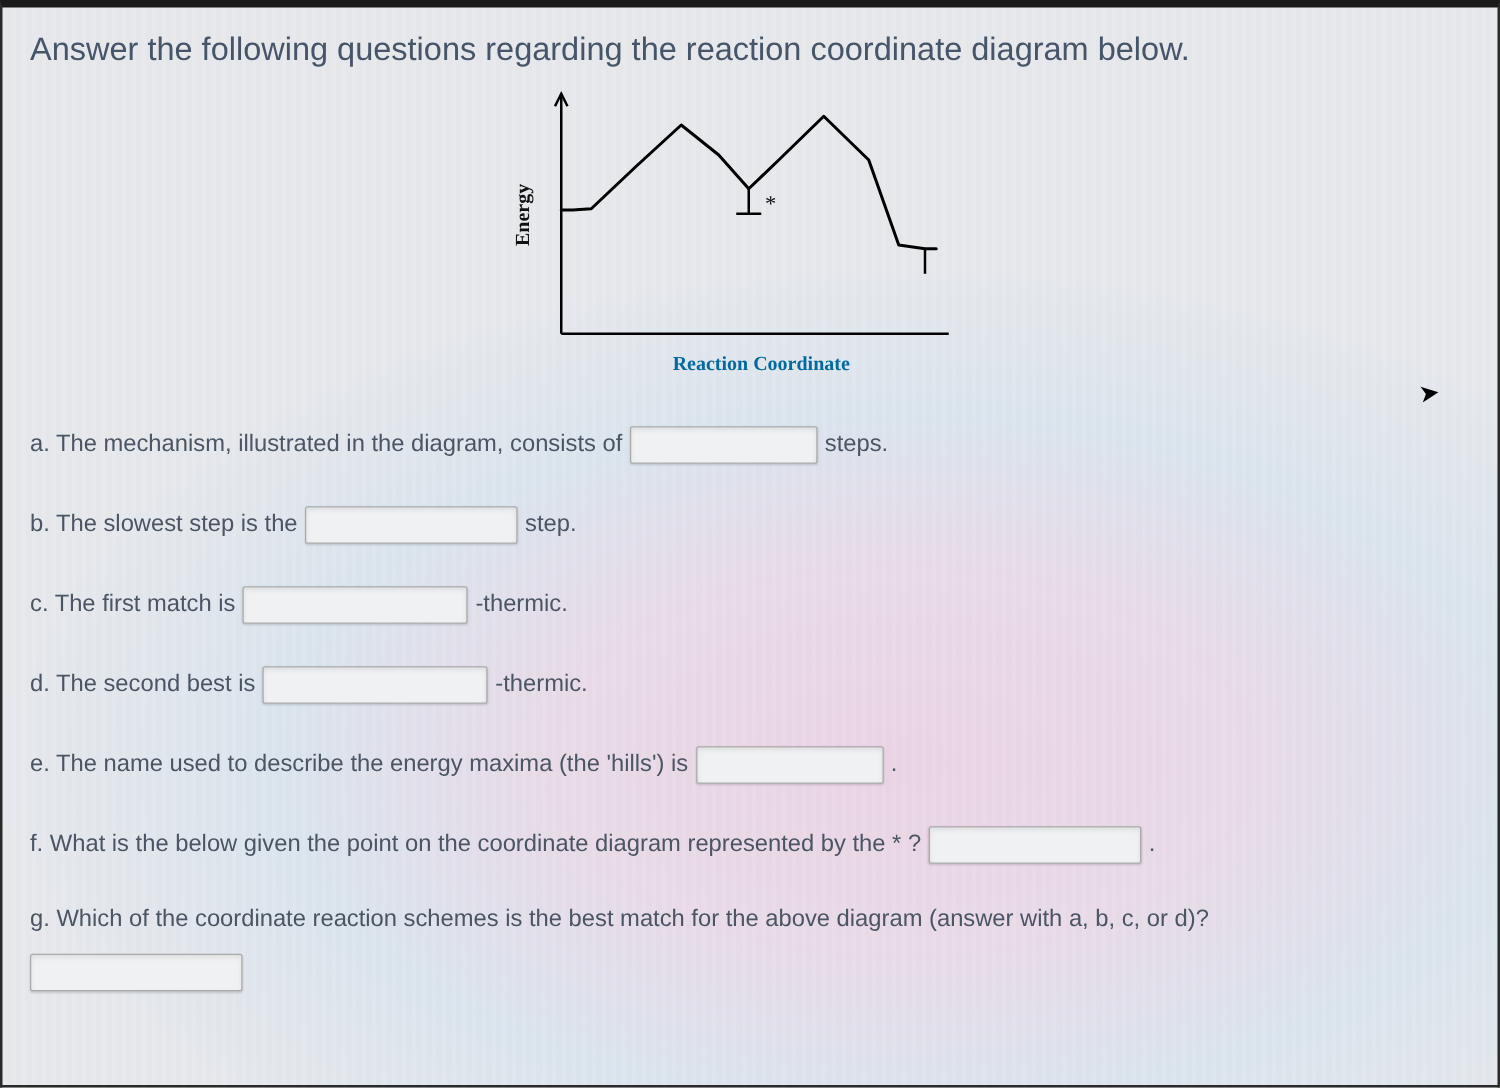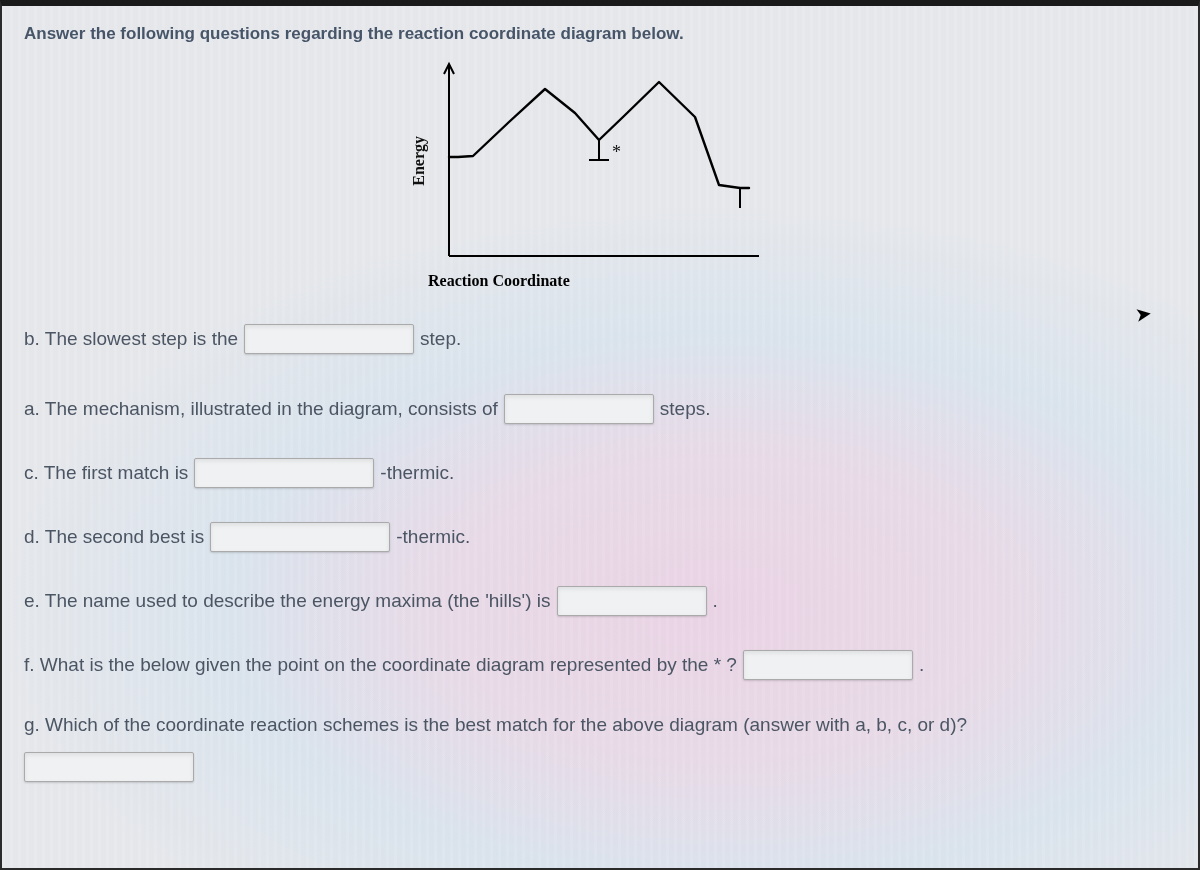--- a/index.html
+++ b/index.html
@@ -36,48 +36,48 @@
       rgba(255,255,255,0.15) 3px,
       rgba(0,0,0,0.02) 3px,
       rgba(0,0,0,0.02) 8px
     );
     opacity: 0.35;
     pointer-events: none;
     z-index: 0;
   }
   .content { position: relative; z-index: 1; }
   .prompt {
-    font-size: 17px;
+    font-size: 26px;
     color: #475569;
     margin-bottom: 12px;
-    font-weight: bold;
   }
   .diagram-wrap {
     margin: 0 auto 8px auto;
     width: 380px;
   }
   .diagram-inner { display: flex; }
   .ylabel {
     writing-mode: vertical-rl;
     transform: rotate(180deg);
     font-family: "Times New Roman", Times, serif;
     font-weight: bold;
     font-size: 16px;
     color: #111;
     align-self: center;
     margin-right: 6px;
   }
   .plot {
     display: block;
   }
   .xlabel {
+    text-align: center;
     font-family: "Times New Roman", Times, serif;
     font-weight: bold;
     font-size: 16px;
-    color: #000000;
+    color: #0369a1;
     margin-top: 6px;
     margin-left: 18px;
   }
   .q {
     font-size: 19px;
     color: #4b5563;
     margin-top: 34px;
     display: flex;
     align-items: center;
     flex-wrap: wrap;
@@ -129,30 +129,30 @@
         <line x1="155" y1="104" x2="175" y2="104" stroke="#000" stroke-width="2"></line>
 
         <line x1="306" y1="132" x2="306" y2="152" stroke="#000" stroke-width="2"></line>
 
         <text x="178" y="102" font-size="18" font-family="Times New Roman, serif" fill="#111">*</text>
       </svg>
     </div>
     <div class="xlabel">Reaction Coordinate</div>
   </div>
 
+  <div class="q first">
+    <span>a. The mechanism, illustrated in the diagram, consists of</span>
+    <span class="blank w150"></span>
+    <span>steps.</span>
+  </div>
+
   <div class="q">
     <span>b. The slowest step is the</span>
     <span class="blank w170"></span>
     <span>step.</span>
-  </div>
-
-  <div class="q first">
-    <span>a. The mechanism, illustrated in the diagram, consists of</span>
-    <span class="blank w150"></span>
-    <span>steps.</span>
   </div>
 
   <div class="q">
     <span>c. The first match is</span>
     <span class="blank w180"></span>
     <span>-thermic.</span>
   </div>
 
   <div class="q">
     <span>d. The second best is</span>

